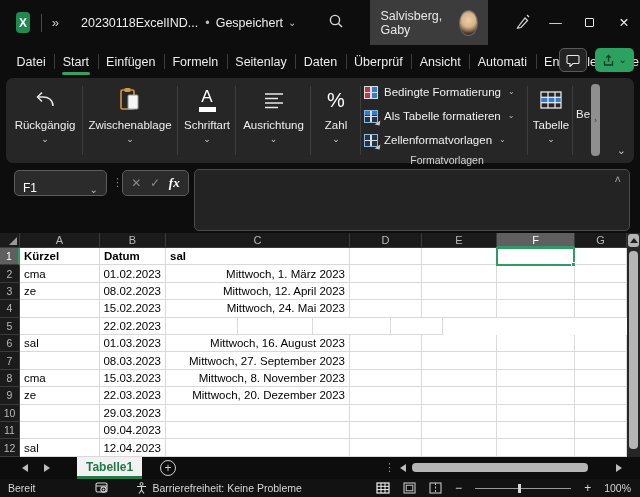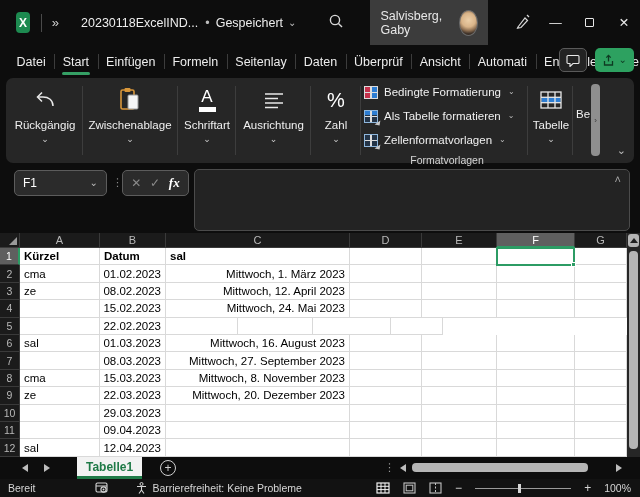--- a/index.html
+++ b/index.html
@@ -61,21 +61,21 @@
   .pencil { position:absolute; right:-3px; bottom:-3px; width:0; height:0;
             border-left:5px solid transparent; border-bottom:5px solid #c9c9c9; transform:rotate(10deg); }
   .fv-label { text-align:center; font-size:10.5px; color:#d6d6d6; margin-top:2px; }
   .rib-pill { position:absolute; left:585px; top:6px; width:9px; height:72px; background:#8f8f8f; border-radius:4px;
               display:flex; align-items:center; justify-content:center; color:#3a3a3a; font-size:8px; }
   .rib-collapse { position:absolute; right:8px; bottom:6px; color:#bdbdbd; font-size:11px; }
   .trunc-group { position:absolute; left:570px; top:30px; font-size:11.5px; color:#f0f0f0; }
 
   
   .namebox { position:absolute; left:14px; top:170px; width:93px; height:26px; background:#2b2b2b; border:1px solid #5c5c5c;
-             border-radius:5px; display:flex; align-items:center; padding:0 8px; font-size:12px; color:#fff; }
+             border-radius:5px; display:flex; align-items:flex-end; padding:0 8px; font-size:12px; color:#fff; }
   .namebox .chev { margin-left:auto; }
   .fdots { position:absolute; left:112px; top:176px; color:#8a8a8a; font-size:11px; letter-spacing:0; }
   .fxbtns { position:absolute; left:122px; top:170px; width:67px; height:26px; background:#2b2b2b; border:1px solid #5c5c5c;
             border-radius:5px; display:flex; align-items:center; justify-content:space-around; padding:0 4px; }
   .fxbtns .dim { color:#8a8a8a; font-size:12px; }
   .fx-glyph { color:#fff; font-style:italic; font-family:"Liberation Serif", serif; font-size:13px; font-weight:bold; }
   .formulabox { position:absolute; left:194px; top:169px; width:436px; height:62px; background:#232323;
                 border:1px solid #4b4b4b; border-radius:5px; }
   .fb-collapse { position:absolute; right:8px; top:3px; color:#a8a8a8; font-size:11px; }
 

